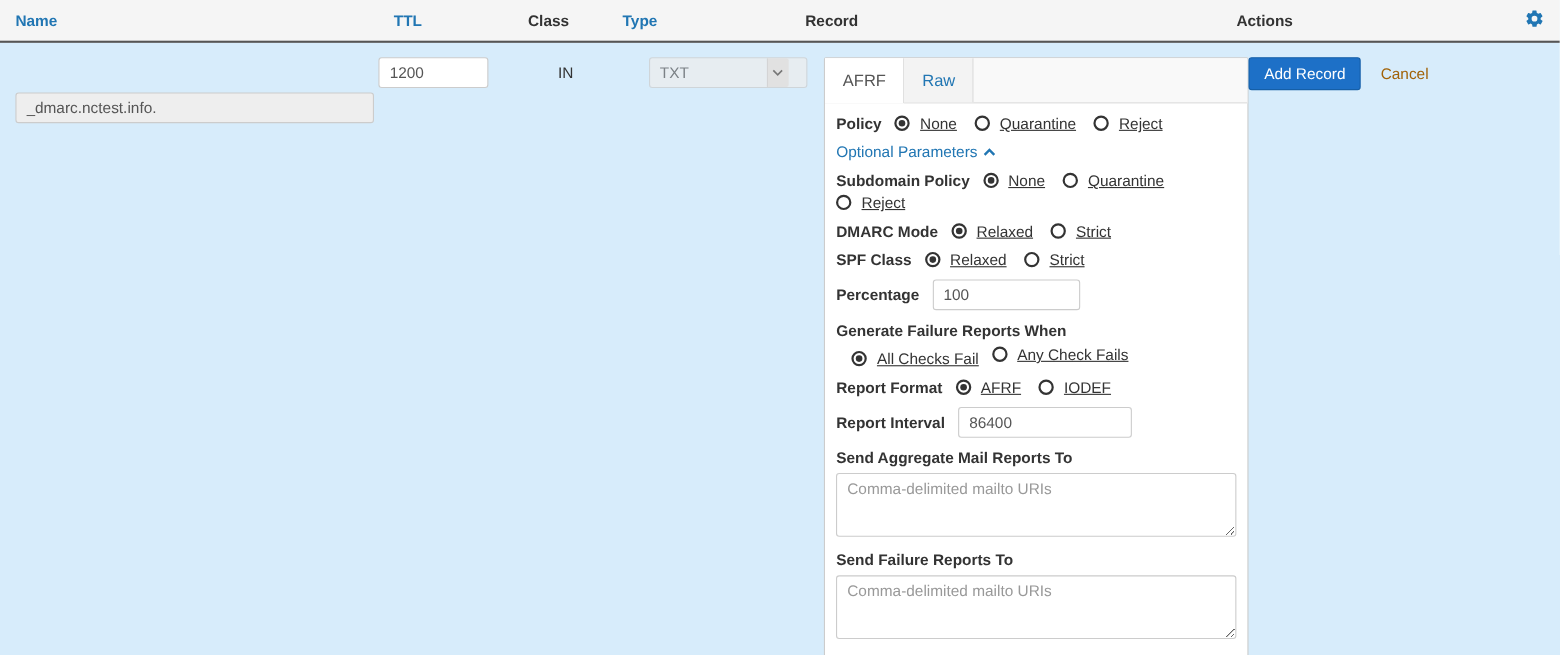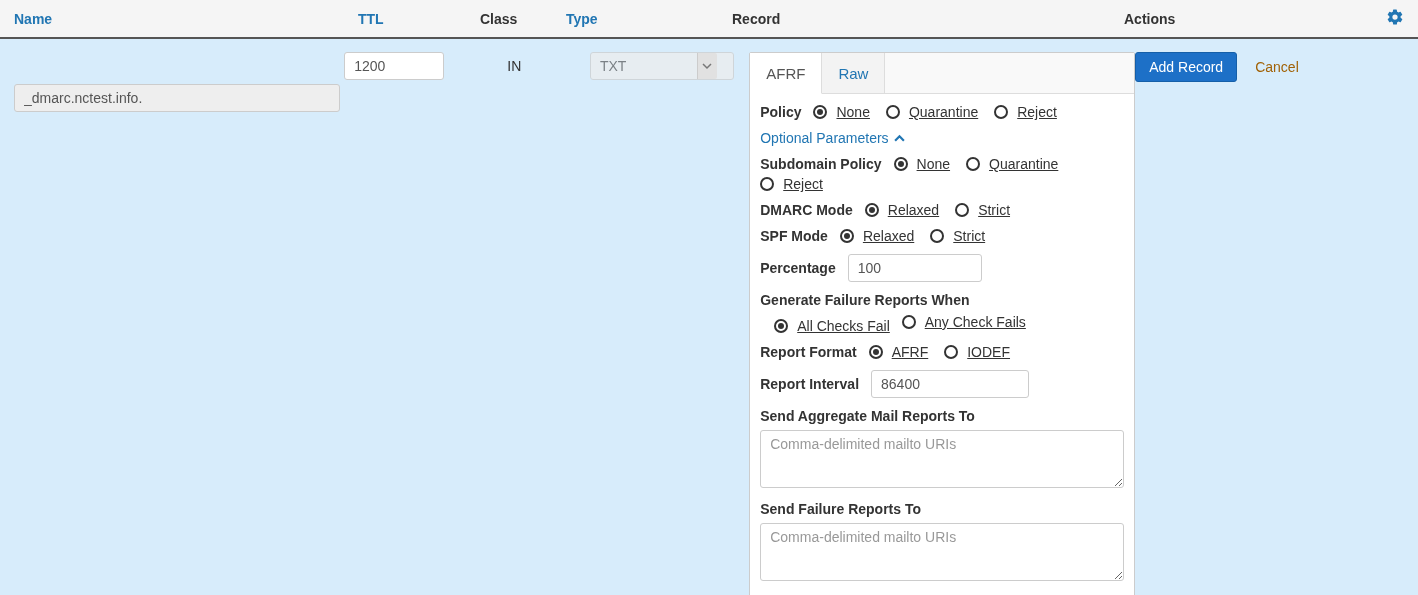--- a/index.html
+++ b/index.html
@@ -226,21 +226,21 @@
               <span class="r sel"></span>
               <span>Relaxed</span>
             </span>
           <span class="radio-opt">
               <span class="r"></span>
               <span>Strict</span>
             </span>
         </div>
 
         <div class="frow inline">
-          <span class="lbl">SPF Mode</span>
+          <span class="lbl">SPF Class</span>
           <span class="radio-opt">
               <span class="r sel"></span>
               <span>Relaxed</span>
             </span>
           <span class="radio-opt">
               <span class="r"></span>
               <span>Strict</span>
             </span>
         </div>
 

